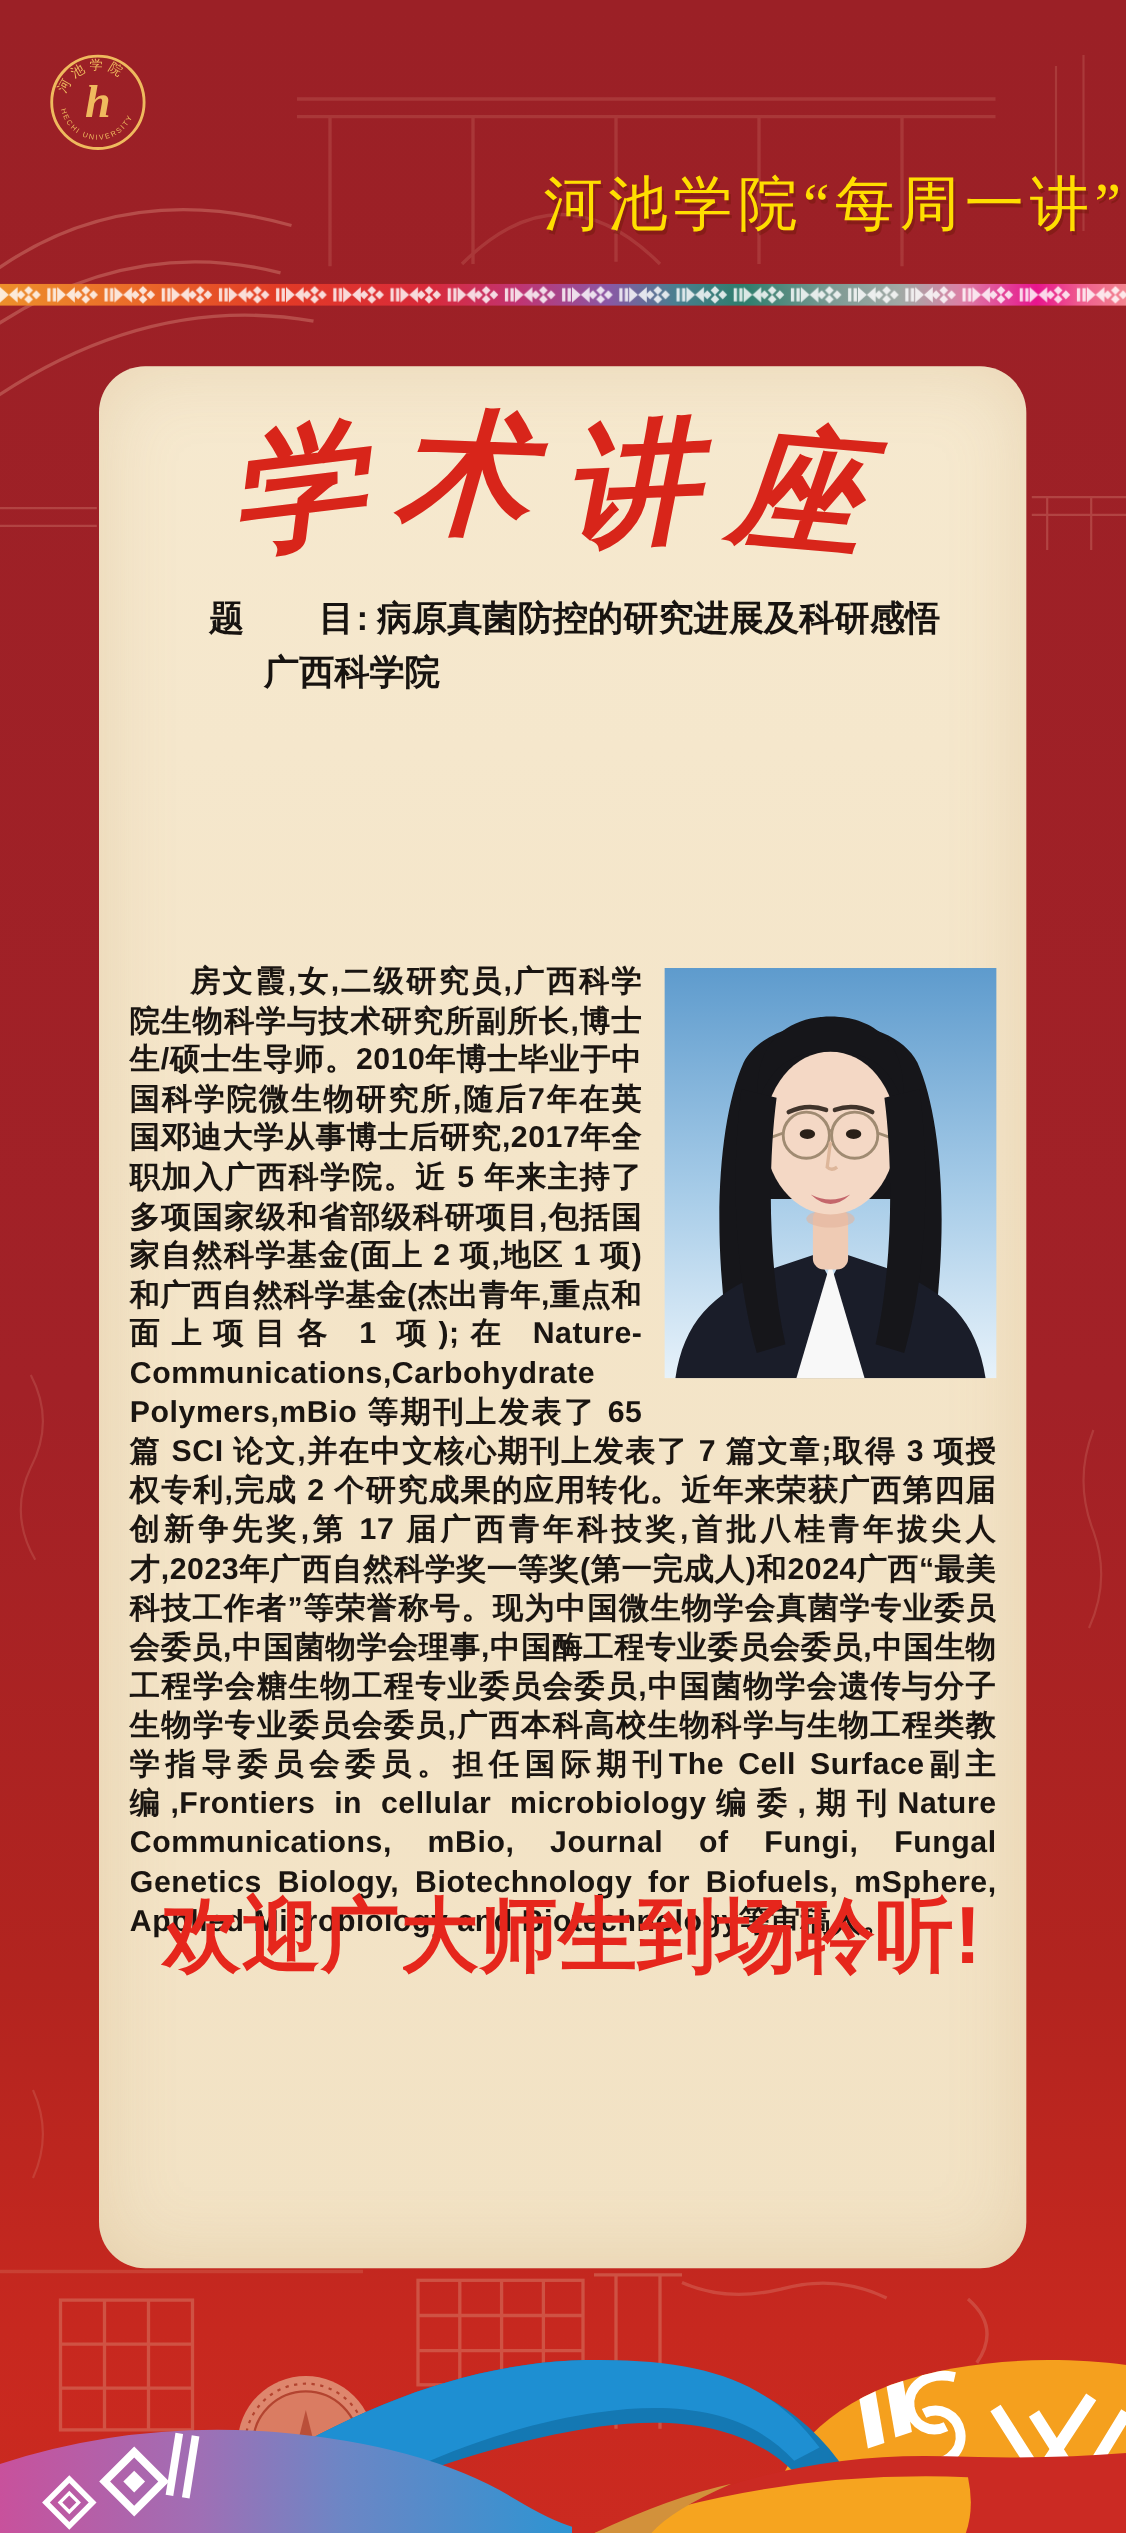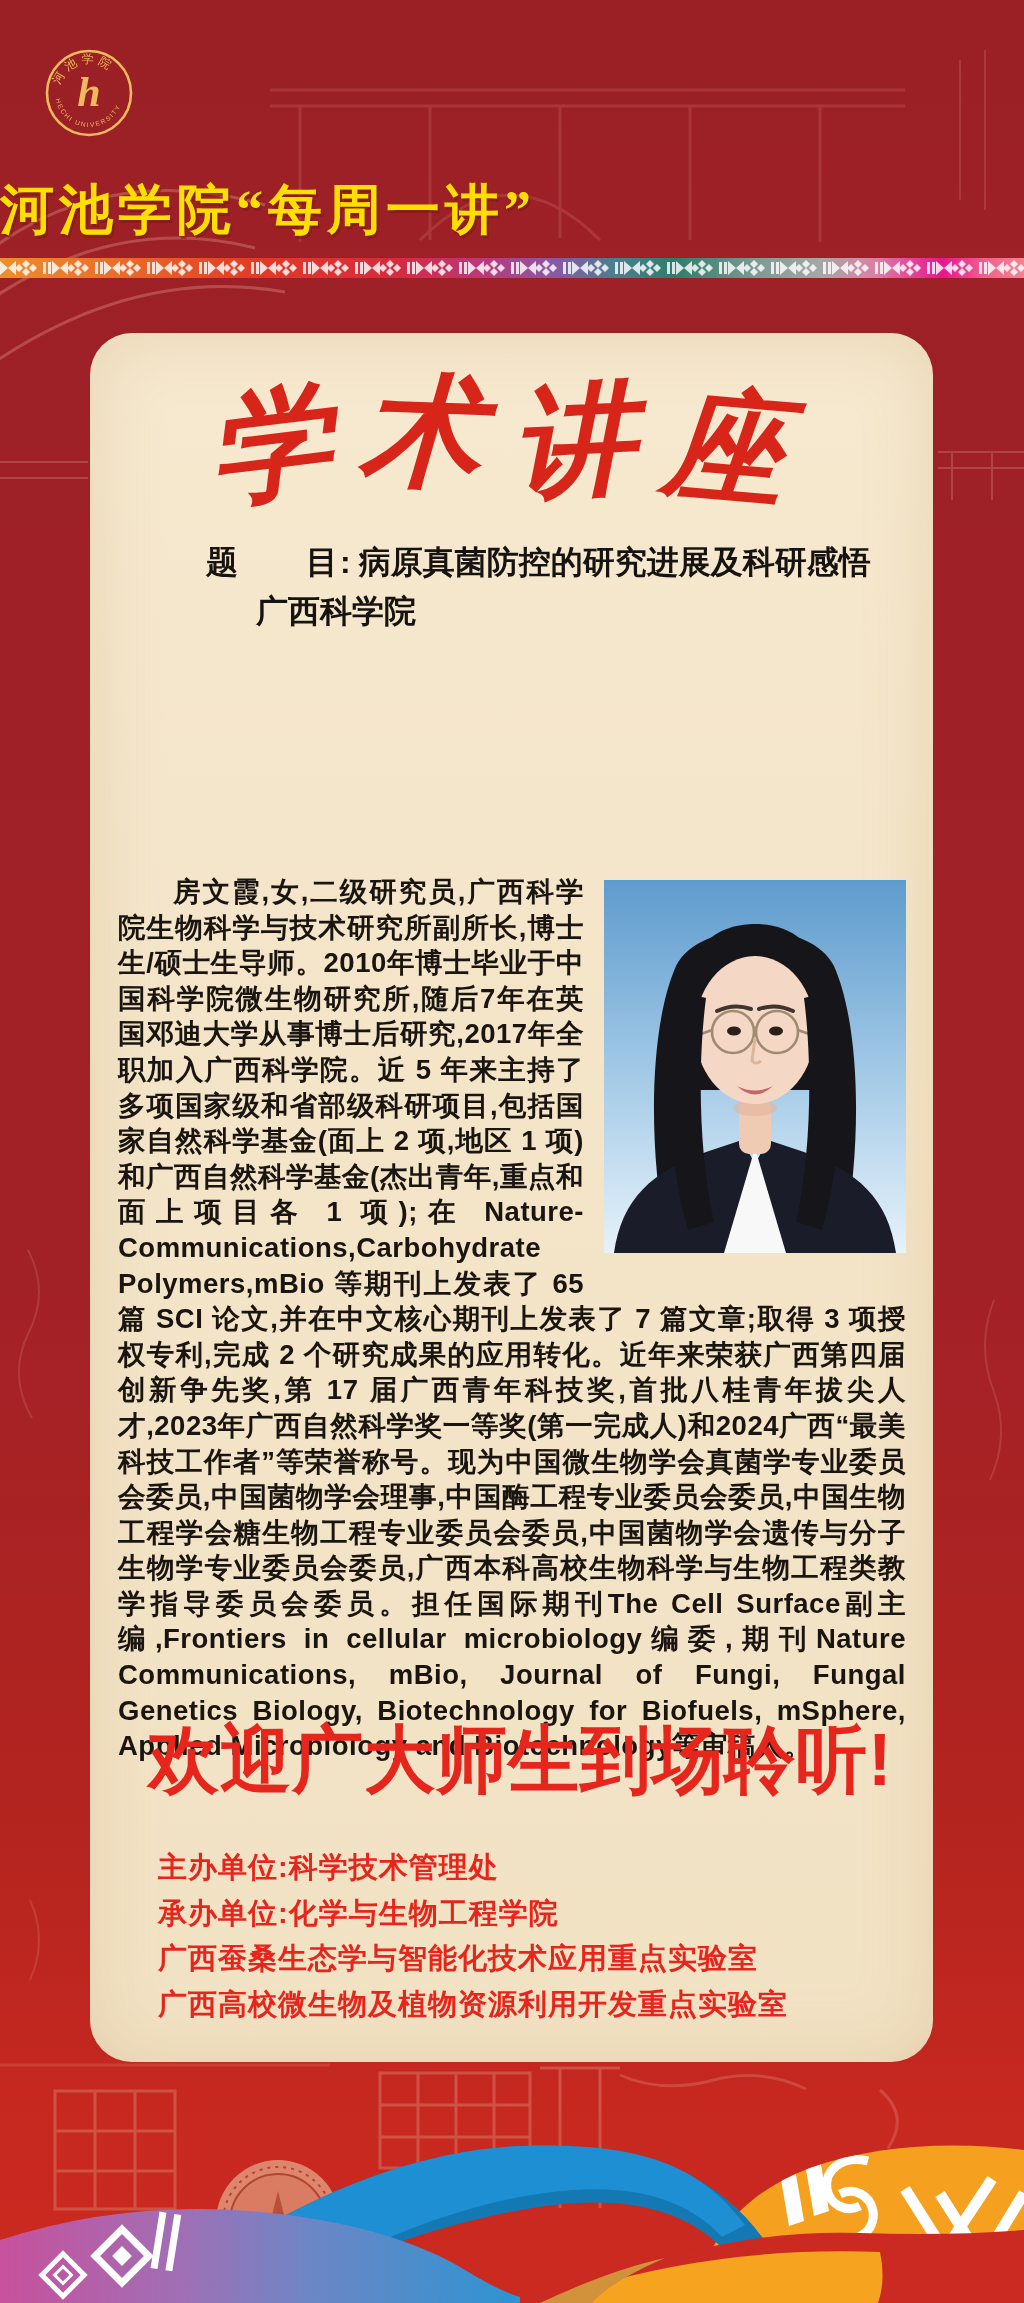--- a/index.html
+++ b/index.html
@@ -7,45 +7,44 @@
     position:relative;width:1024px;height:2303px;overflow:hidden;margin:0 auto;
     background:linear-gradient(180deg,#9b2026 0%,#a22127 55%,#b2241f 78%,#c7281f 92%,#cb2a20 100%);
     font-family:"Liberation Sans","DejaVu Sans",sans-serif;
   }
   svg{display:block;}
   .bgsketch{position:absolute;left:0;top:0;width:1024px;height:2303px;}
   
   .logo{position:absolute;left:44px;top:48px;width:90px;height:90px;}
   
   .series-title{
-    position:absolute;left:0;top:150px;width:1024px;text-align:left;
-    font-family:"Liberation Serif","DejaVu Serif",serif;font-weight:bold;
+    position:absolute;left:0;top:150px;width:1024px;text-align:right;
+    font-family:"Liberation Serif","DejaVu Serif",serif;font-weight:normal;
     font-size:54px;letter-spacing:5px;color:#ffde00;
     text-shadow:2px 3px 0 rgba(110,25,8,.45);
-    margin-top:24px;
   }
   .band{position:absolute;left:0;top:258px;width:1024px;height:20px;}
   
   .card{
     position:absolute;left:90px;top:333px;width:843px;height:1729px;
     background:linear-gradient(180deg,#f6e9cf 0%,#f4e5c9 40%,#f2e2c4 100%);
     border-radius:42px;box-shadow:inset 0 0 70px rgba(186,142,84,.22);
   }
   .cal-title{
     position:absolute;left:0;top:42px;width:100%;text-align:center;
     font-family:"Liberation Serif","DejaVu Serif",serif;font-style:italic;font-weight:bold;
     font-size:122px;line-height:1.05;letter-spacing:30px;color:#d8251a;white-space:nowrap;
   }
   .cal-title .mc{display:inline-block;}
   .cal-title .mc0{transform:rotate(-7deg) translateY(5px);}
   .cal-title .mc1{transform:rotate(2deg) translateY(-6px);}
   .cal-title .mc2{transform:rotate(-3deg) translateY(2px);}
   .cal-title .mc3{transform:rotate(5deg) translateY(10px);}
   
-  .info{position:absolute;left:116px;top:205px;width:700px;color:#171310;}
+  .info{position:absolute;left:100px;top:205px;width:700px;color:#171310;}
   .irow{height:49px;line-height:49px;font-size:32px;font-weight:bold;white-space:nowrap;}
   .irow .lbl{display:inline-block;width:132px;text-align:justify;text-align-last:justify;vertical-align:top;}
   .irow .colon{display:inline-block;margin:0 8px 0 2px;}
   .irow.cont{padding-left:50px;}
   
   .bio{
     position:absolute;left:28px;top:541px;width:788px;
     font-size:27.5px;line-height:35.6px;font-weight:700;color:#1a1511;
     text-align:justify;text-indent:2em;letter-spacing:.5px;
   }
@@ -191,26 +190,20 @@
         <path d="M151,158 L148,181 Q152,185 157,181" stroke="#ddb69a" stroke-width="3" fill="none"></path>
         <path d="M133,206 Q151,215 169,206 Q151,223 133,206 Z" fill="#c4666b"></path>
         <path d="M70,110 C60,190 64,280 84,350 L110,342 C94,270 94,180 102,118 Z" fill="#16161a"></path>
         <path d="M232,110 C242,190 238,280 218,350 L192,342 C208,270 208,180 200,118 Z" fill="#16161a"></path>
       </svg>
       <span>房文霞,女,二级研究员,广西科学院生物科学与技术研究所副所长,博士生/硕士生导师。2010年博士毕业于中国科学院微生物研究所,随后7年在英国邓迪大学从事博士后研究,2017年全职加入广西科学院。近 5 年来主持了多项国家级和省部级科研项目,包括国家自然科学基金(面上 2 项,地区 1 项)和广西自然科学基金(杰出青年,重点和面上项目各 1 项);在 Nature-Communications,Carbohydrate Polymers,mBio 等期刊上发表了 65 篇 SCI 论文,并在中文核心期刊上发表了 7 篇文章;取得 3 项授权专利,完成 2 个研究成果的应用转化。近年来荣获广西第四届创新争先奖,第 17 届广西青年科技奖,首批八桂青年拔尖人才,2023年广西自然科学奖一等奖(第一完成人)和2024广西“最美科技工作者”等荣誉称号。现为中国微生物学会真菌学专业委员会委员,中国菌物学会理事,中国酶工程专业委员会委员,中国生物工程学会糖生物工程专业委员会委员,中国菌物学会遗传与分子生物学专业委员会委员,广西本科高校生物科学与生物工程类教学指导委员会委员。担任国际期刊The Cell Surface副主编,Frontiers in cellular microbiology编委,期刊Nature Communications, mBio, Journal of Fungi, Fungal Genetics Biology, Biotechnology for Biofuels, mSphere, Applied Microbiology and Biotechnology等审稿人。</span>
     </div>
 
     <div class="welcome">欢迎广大师生到场聆听!</div>
 
-    <div class="orgs">
-      <div>主办单位:科学技术管理处</div>
-      <div>承办单位:化学与生物工程学院</div>
-      <div>广西蚕桑生态学与智能化技术应用重点实验室</div>
-      <div>广西高校微生物及植物资源利用开发重点实验室</div>
-    </div>
   </div>
 
   <svg class="bottom-decor" viewBox="0 0 1024 260" preserveAspectRatio="none">
     <defs>
       <linearGradient id="pgrad" x1="0" y1="0" x2="520" y2="0" gradientUnits="userSpaceOnUse">
         <stop offset="0" stop-color="#c8519c"></stop>
           <stop offset=".35" stop-color="#9f6fb5"></stop>
         <stop offset=".6" stop-color="#6c86c5"></stop>
           <stop offset="1" stop-color="#2d94d2"></stop>
       </linearGradient>

